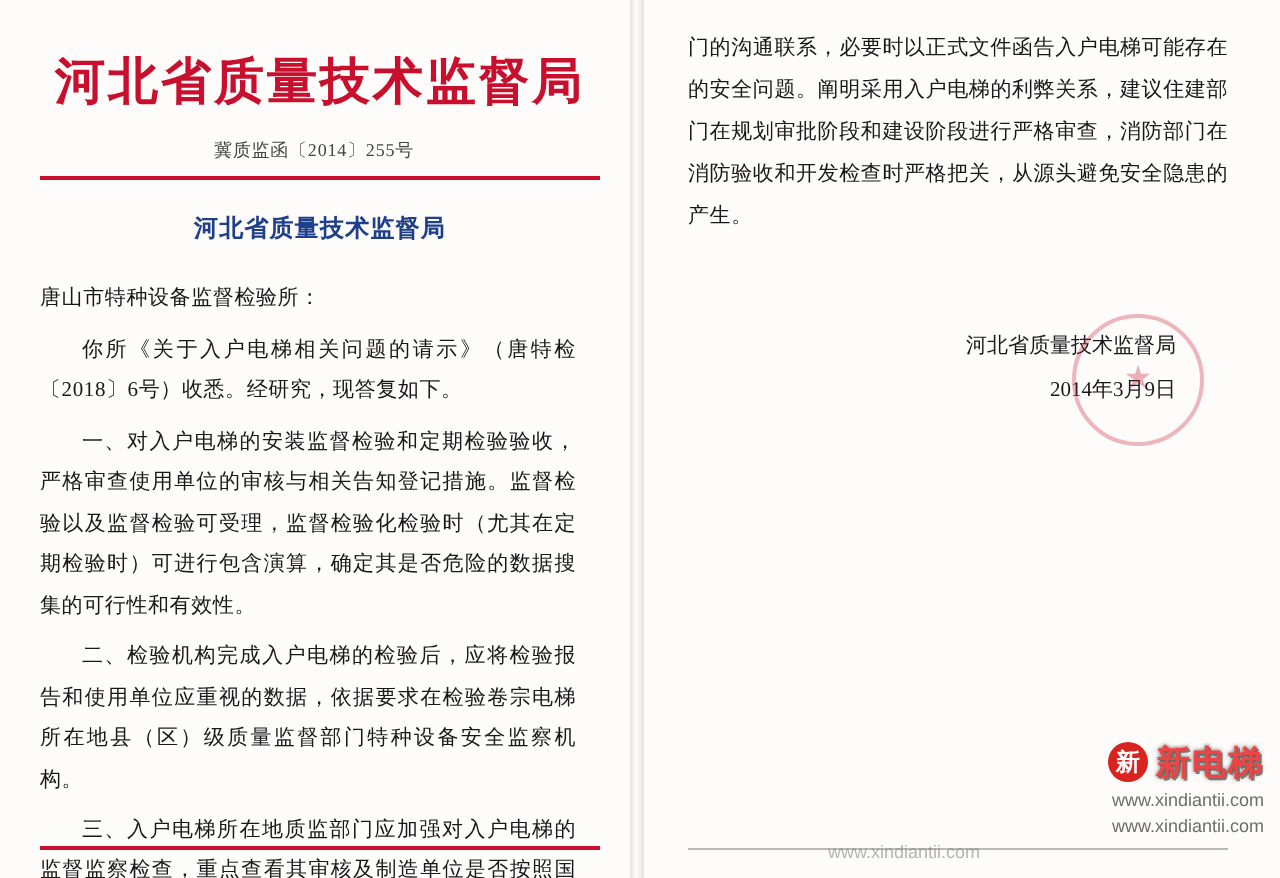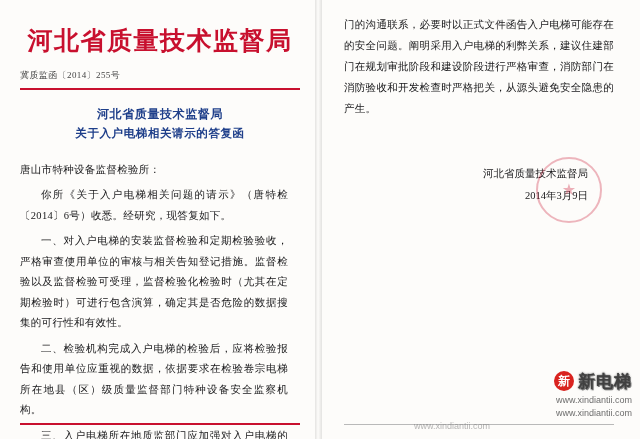--- a/index.html
+++ b/index.html
@@ -42,21 +42,21 @@
     color: #c8102e;
     font-family: "Liberation Serif", "DejaVu Serif", serif;
     font-weight: bold;
     font-size: 25px;
     letter-spacing: 1.5px;
     margin-top: 14px;
     margin-bottom: 6px;
     white-space: nowrap;
   }
   .docnum-row {
-    text-align: left;
+    text-align: center;
     font-size: 9px;
     color: #444;
     margin-top: 12px;
     margin-right: 6px;
     letter-spacing: .4px;
   }
   .red-rule {
     height: 2px;
     background: #c8102e;
     margin: 6px 0 14px 0;
@@ -201,21 +201,21 @@
     font-size: 12px;
     font-weight: bold;
     display: flex;
     align-items: center;
     justify-content: center;
     font-family: "Liberation Sans", sans-serif;
   }
   .wm-name {
     font-size: 17px;
     font-weight: bold;
-    color: #404040;
+    color: #ef4444;
     text-shadow: 0 0 2px #555, 1px 1px 0 #888;
     font-family: "Liberation Sans", sans-serif;
     letter-spacing: 1px;
   }
   .wm-url {
     font-size: 9px;
     color: #6d6d6d;
     font-family: "Liberation Sans", sans-serif;
     line-height: 1.35;
     margin-top: 1px;
@@ -234,26 +234,25 @@
 
 <div class="page">
 
   <div class="sheet-left">
     <div class="masthead">河北省质量技术监督局</div>
     <div class="docnum-row">冀质监函〔2014〕255号</div>
     <div class="red-rule"></div>
 
     <div class="title-block">
       <div class="t1">河北省质量技术监督局</div>
-      <div class="t2">关于入户电梯相关请示的答复函</div>
     </div>
 
     <div class="body-text">
       <p class="noindent">唐山市特种设备监督检验所：</p>
-      <p>你所《关于入户电梯相关问题的请示》（唐特检〔2014〕6号）收悉。经研究，现答复如下。</p>
+      <p>你所《关于入户电梯相关问题的请示》（唐特检〔2018〕6号）收悉。经研究，现答复如下。</p>
       <p>一、对入户电梯的安装监督检验和定期检验验收，严格审查使用单位的审核与相关告知登记措施。监督检验以及监督检验可受理，监督检验化检验时（尤其在定期检验时）可进行包含演算，确定其是否危险的数据搜集的可行性和有效性。</p>
       <p>二、检验机构完成入户电梯的检验后，应将检验报告和使用单位应重视的数据，依据要求在检验卷宗电梯所在地县（区）级质量监督部门特种设备安全监察机构。</p>
       <p>三、入户电梯所在地质监部门应加强对入户电梯的监督监察检查，重点查看其审核及制造单位是否按照国家及地方标准要求持续保证可行和有效。根据安全要求可将监督设备列为重点监控设备进行管理。</p>
 
     </div>
 
     <div class="bottom-red-rule"></div>
   </div>
 
   <div class="sheet-right">

